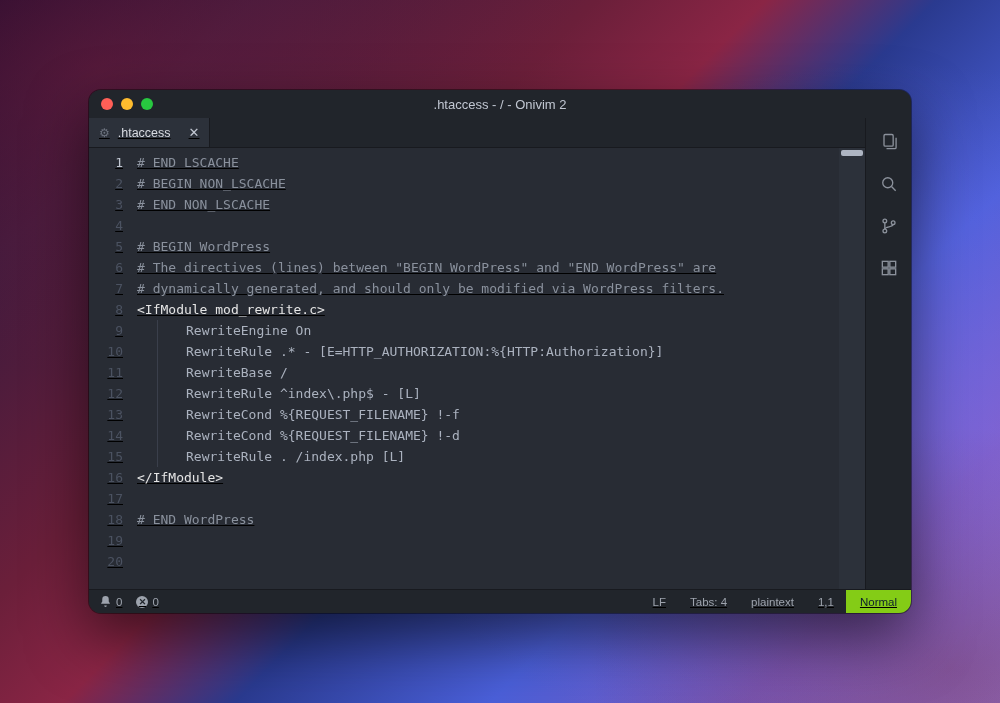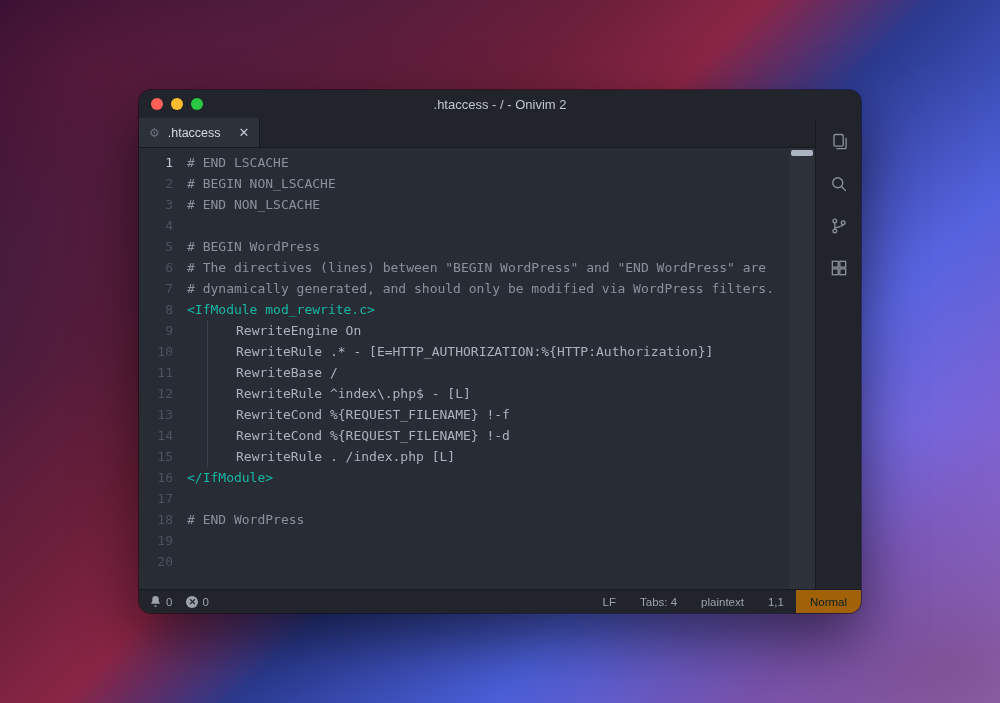--- a/index.html
+++ b/index.html
@@ -15,28 +15,29 @@
   .bg-wave {
     position: absolute;
     inset: 0;
     background:
       radial-gradient(ellipse 900px 600px at 90% 60%, rgba(140,120,255,0.35), transparent 60%),
       radial-gradient(ellipse 800px 500px at 10% 10%, rgba(120,30,60,0.5), transparent 60%),
       radial-gradient(ellipse 600px 400px at 95% 95%, rgba(100,30,40,0.4), transparent 60%);
   }
   .window {
     position: relative;
-    width: 722px;
+    width: 822px;
     height: 523px;
     background: #282c34;
     border-radius: 12px;
     box-shadow: 0 25px 60px rgba(0,0,0,0.55), 0 0 0 1px rgba(0,0,0,0.4);
     overflow: hidden;
     display: flex;
     flex-direction: column;
+    text-decoration: underline;
   }
   .titlebar {
     height: 28px;
     background: #21252b;
     display: flex;
     align-items: center;
     position: relative;
   }
   .traffic-lights {
     display: flex;
@@ -114,21 +115,21 @@
   .code-line { height: 21px; white-space: pre; }
   .code-line.active { background: rgba(255,255,255,0.045); }
   .cursor-block {
     display: inline-block;
     width: 8px; height: 16px;
     background: #b1b8c5;
     vertical-align: text-bottom;
     margin-right: 0;
   }
   .comment { color: #8a919d; }
-  .punct { color: #14b8a6; }
+  .punct { color: #e5e5e5; }
   .indent-guide {
     border-left: 1px solid #3a3f4b;
     padding-left: 28px;
     display: inline-block;
     height: 21px;
     margin-left: 20px;
   }
   .minimap {
     width: 26px;
     background: #2c313a;
@@ -159,21 +160,21 @@
     border-top: 1px solid #181a1f;
     display: flex;
     align-items: center;
     font-size: 11.5px;
     color: #9da3ad;
   }
   .status-left { display: flex; align-items: center; gap: 14px; padding-left: 10px; }
   .status-right { margin-left: auto; display: flex; align-items: center; height: 100%; text-align: center; }
   .status-seg { padding: 0 12px; height: 100%; display: flex; align-items: center; }
   .mode-badge {
-    background: #a16207;
+    background: #84cc16;
     color: #0c1d2e;
     font-weight: 500;
     padding: 0 14px;
     height: 100%;
     display: flex;
     align-items: center;
   }
   .bell, .errdot { display: inline-flex; align-items: center; gap: 4px; }
   .errdot .circ { width: 12px; height: 12px; border-radius: 50%; background: #9da3ad; color:#21252b; display:inline-flex; align-items:center; justify-content:center; font-size:9px; font-weight:bold;}
 </style>

